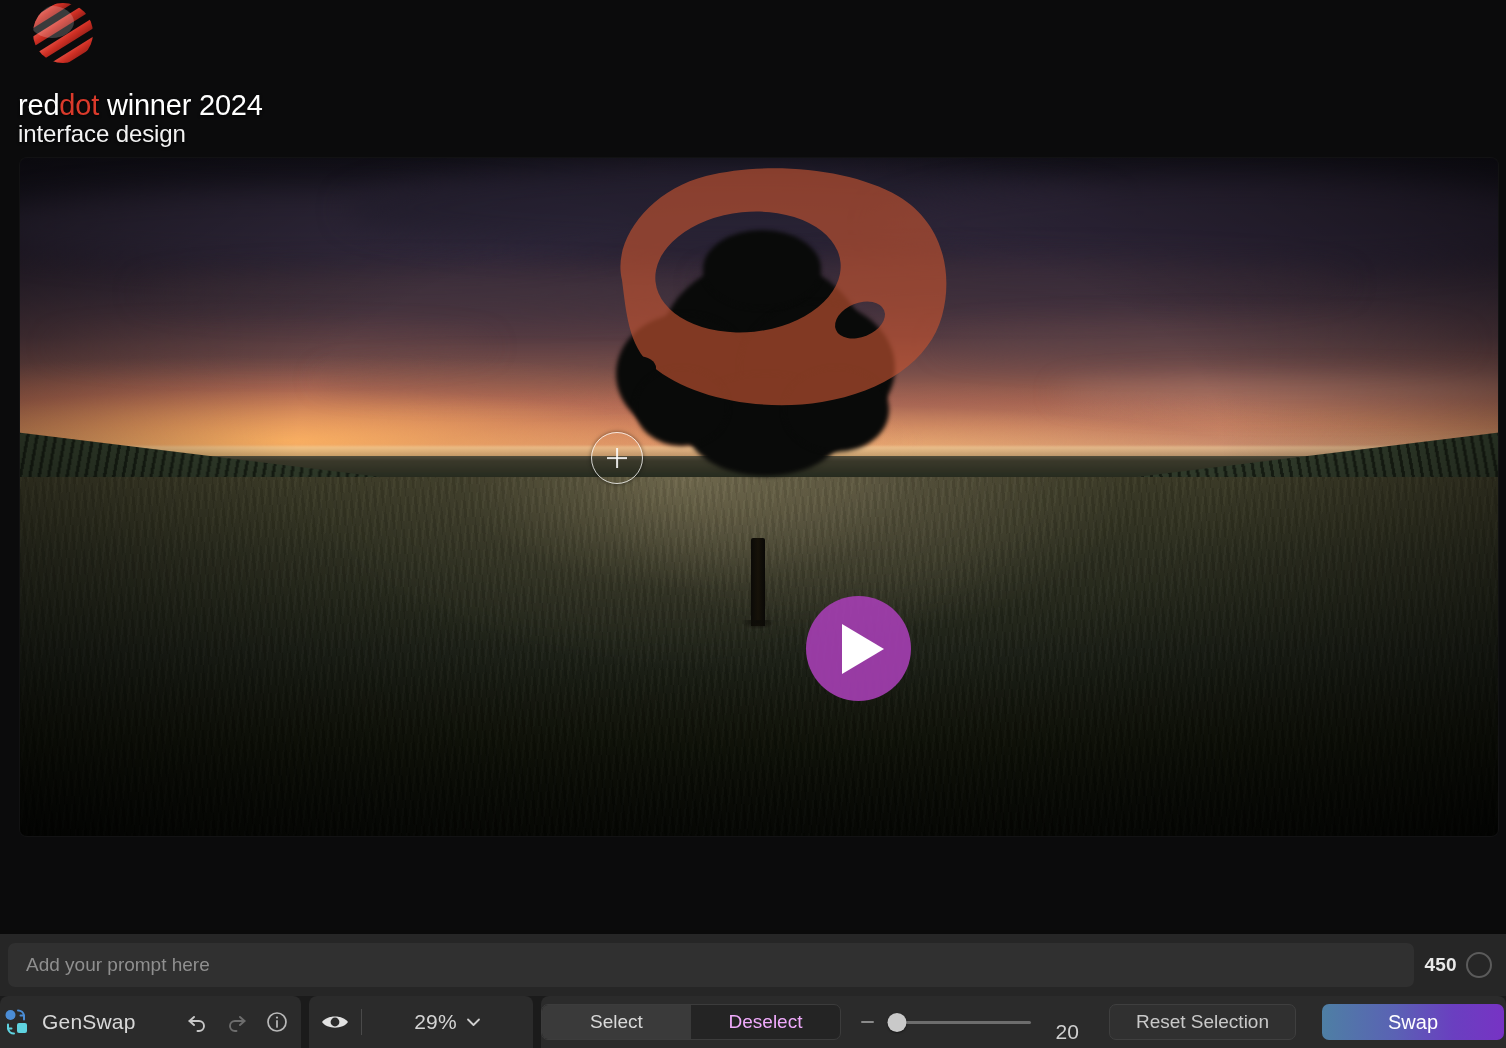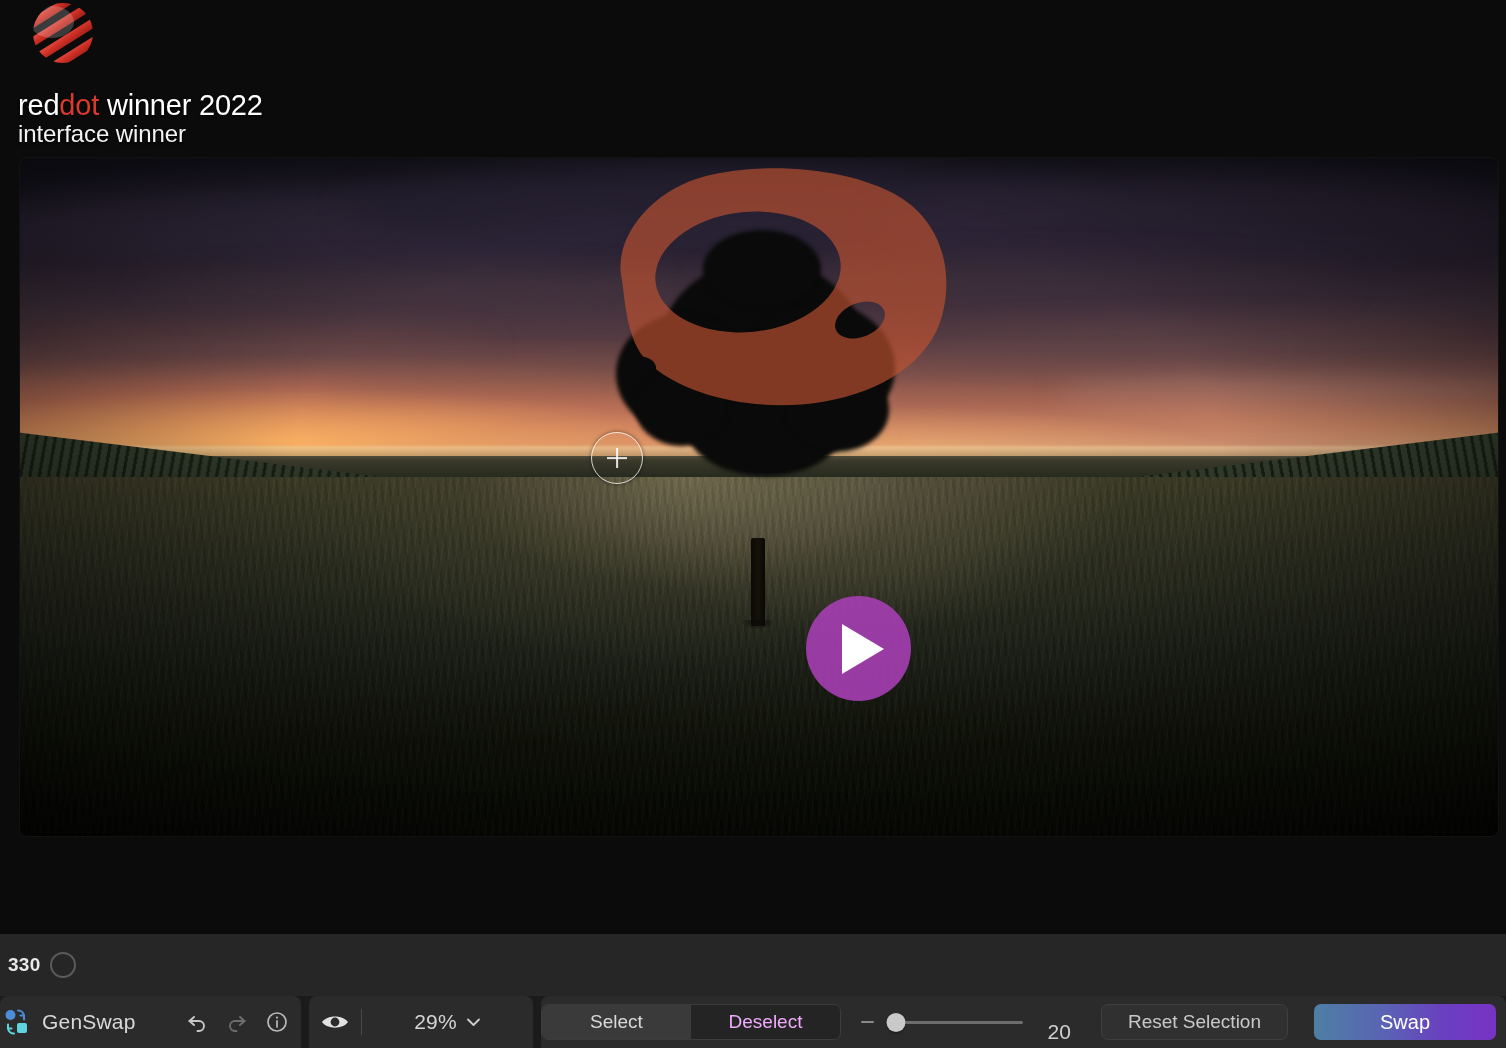--- a/index.html
+++ b/index.html
@@ -331,21 +331,21 @@
     height: 36px;
     width: 182px;
     border: none;
     border-radius: 7px;
     background: linear-gradient(90deg, #4e7fa4 0%, #5a62b4 40%, #6a3fc0 72%, #7733c4 100%);
     color: #ffffff; font-size: 20px;
     display: flex; align-items: center; justify-content: center;
     cursor: pointer; flex: none;
     font-family: "Liberation Sans", sans-serif;
     margin-left: 12px;
-    margin-right: 10px;
+    margin-right: 2px;
   }
 </style>
 </head>
 <body>
 
 <div id="app">
 
   <div id="canvas-area">
 
     <div id="photo-frame">
@@ -429,30 +429,31 @@
             <rect x="-20" y="2" width="124" height="9"></rect>
             <rect x="-20" y="18" width="124" height="9"></rect>
             <rect x="-20" y="34" width="124" height="9"></rect>
             <rect x="-20" y="50" width="124" height="9"></rect>
             <rect x="-20" y="66" width="124" height="9"></rect>
           </g>
           <ellipse cx="30" cy="20" rx="22" ry="16" fill="rgba(255,255,255,0.20)"></ellipse>
         </g>
       </svg>
       <div id="award-line1">
-        <span>red</span><span class="dot">dot</span><span> winner 2022</span>
-      </div>
-      <div id="award-line2">interface winner</div>
+        <span>red</span><span class="dot">dot</span><span> winner 2024</span>
+      </div>
+      <div id="award-line2">interface design</div>
     </div>
 
   </div>
 
   <div id="prompt-bar">
+    <input id="prompt-input" type="text" placeholder="Add your prompt here" style="">
     <div id="char-counter-group">
-      <span id="char-count">330</span>
+      <span id="char-count">450</span>
       <div id="char-ring"></div>
     </div>
   </div>
 
   <div id="toolbar">
 
     <div class="tb-group" id="group-brand">
       <svg id="genswap-icon" viewBox="0 0 28 28">
         <circle cx="8.5" cy="7" r="5" fill="#4b8dd6"></circle>
         <rect x="15" y="15" width="10" height="10" rx="2" fill="#5fd3e0"></rect>

